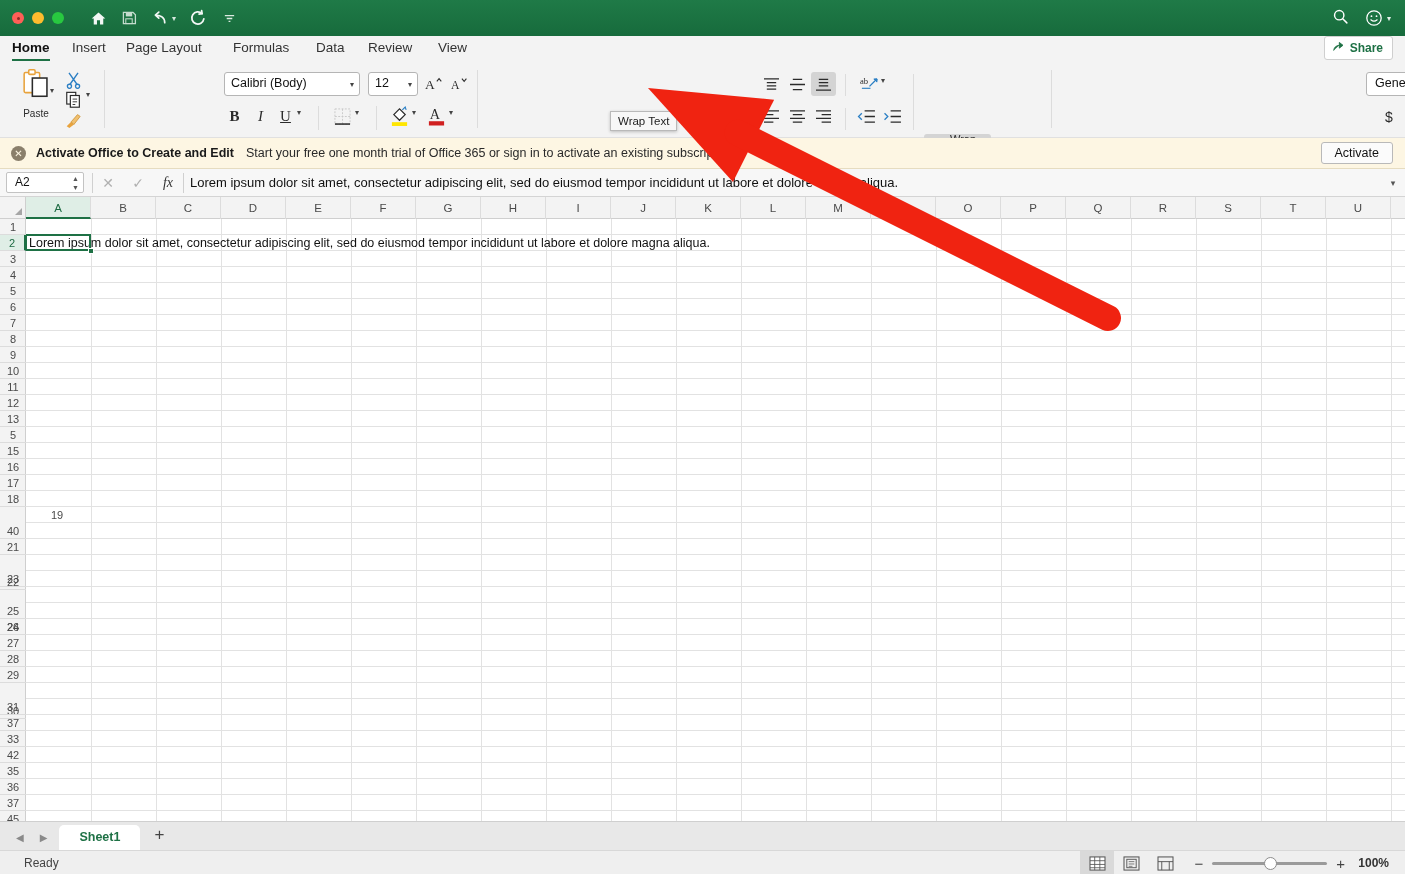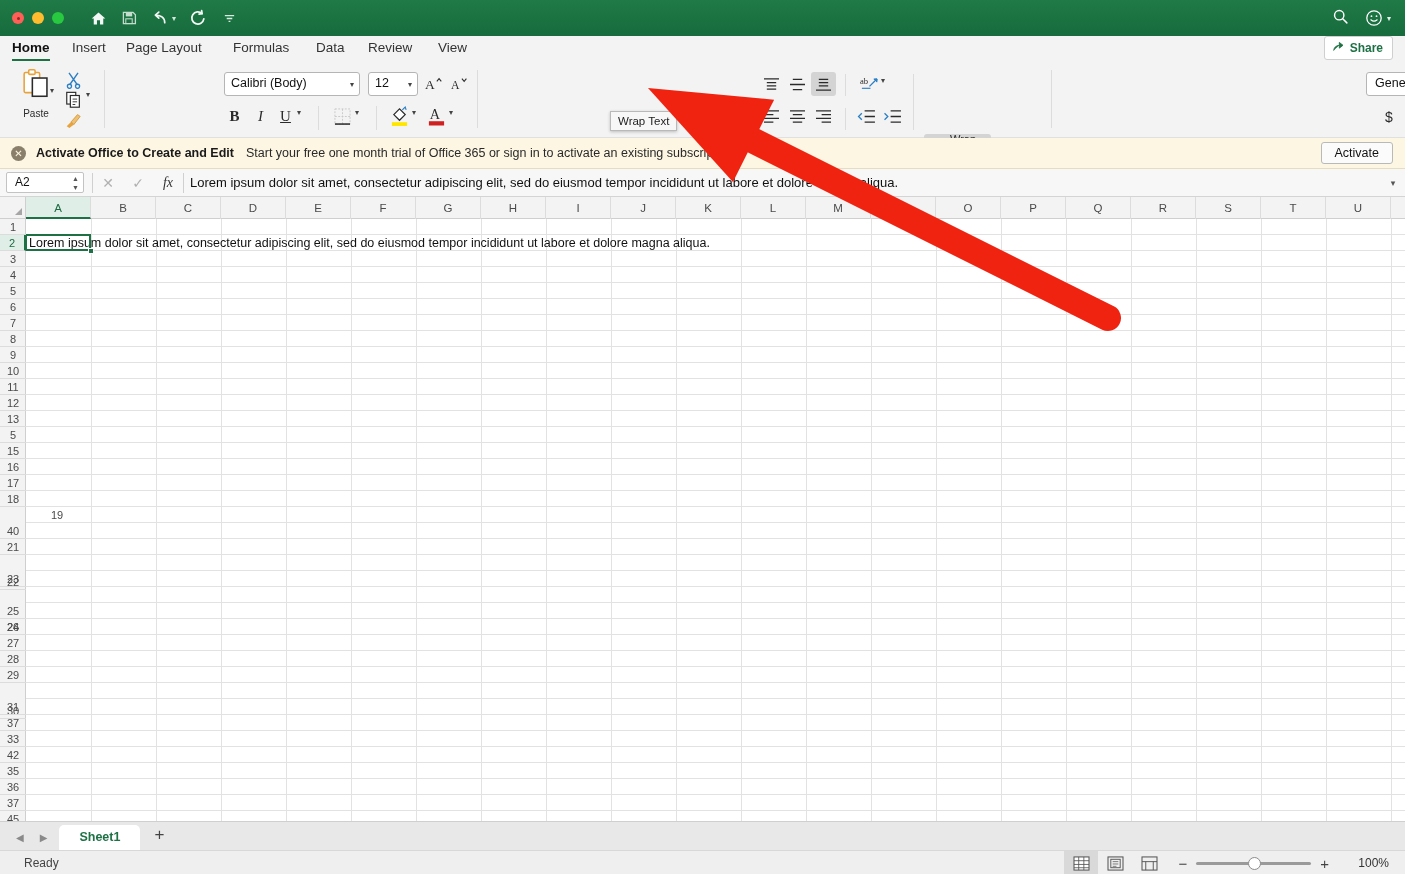--- a/index.html
+++ b/index.html
@@ -226,21 +226,21 @@
     color: #555;
   }
   .viewbtn.active { background: #d9d9d9; }
   .zoomctl { display: flex; align-items: center; gap: 9px; margin-left: 12px; }
   .ztrack { width: 115px; height: 3px; background: #9a9a9a; border-radius: 2px; position: relative; }
   .zknob {
     position: absolute; left: 50%; top: -5px; margin-left: -6px;
     width: 13px; height: 13px; border-radius: 50%; background: #ffffff;
     border: 1px solid #8c8c8c;
   }
-  .zlabel { font-size: 12px; color: #333; margin: 0 16px 0 22px; min-width: 38px; text-align: right; }
+  .zlabel { font-size: 12px; color: #333; margin: 0 16px 0 6px; min-width: 38px; text-align: right; font-weight: bold; }
 
   
   .arrow-layer { position: absolute; left: 0; top: 0; width: 1405px; height: 874px; pointer-events: none; z-index: 50; }
 </style>
 </head>
 <body>
 
 <div id="app">
 
   <div class="titlebar">

